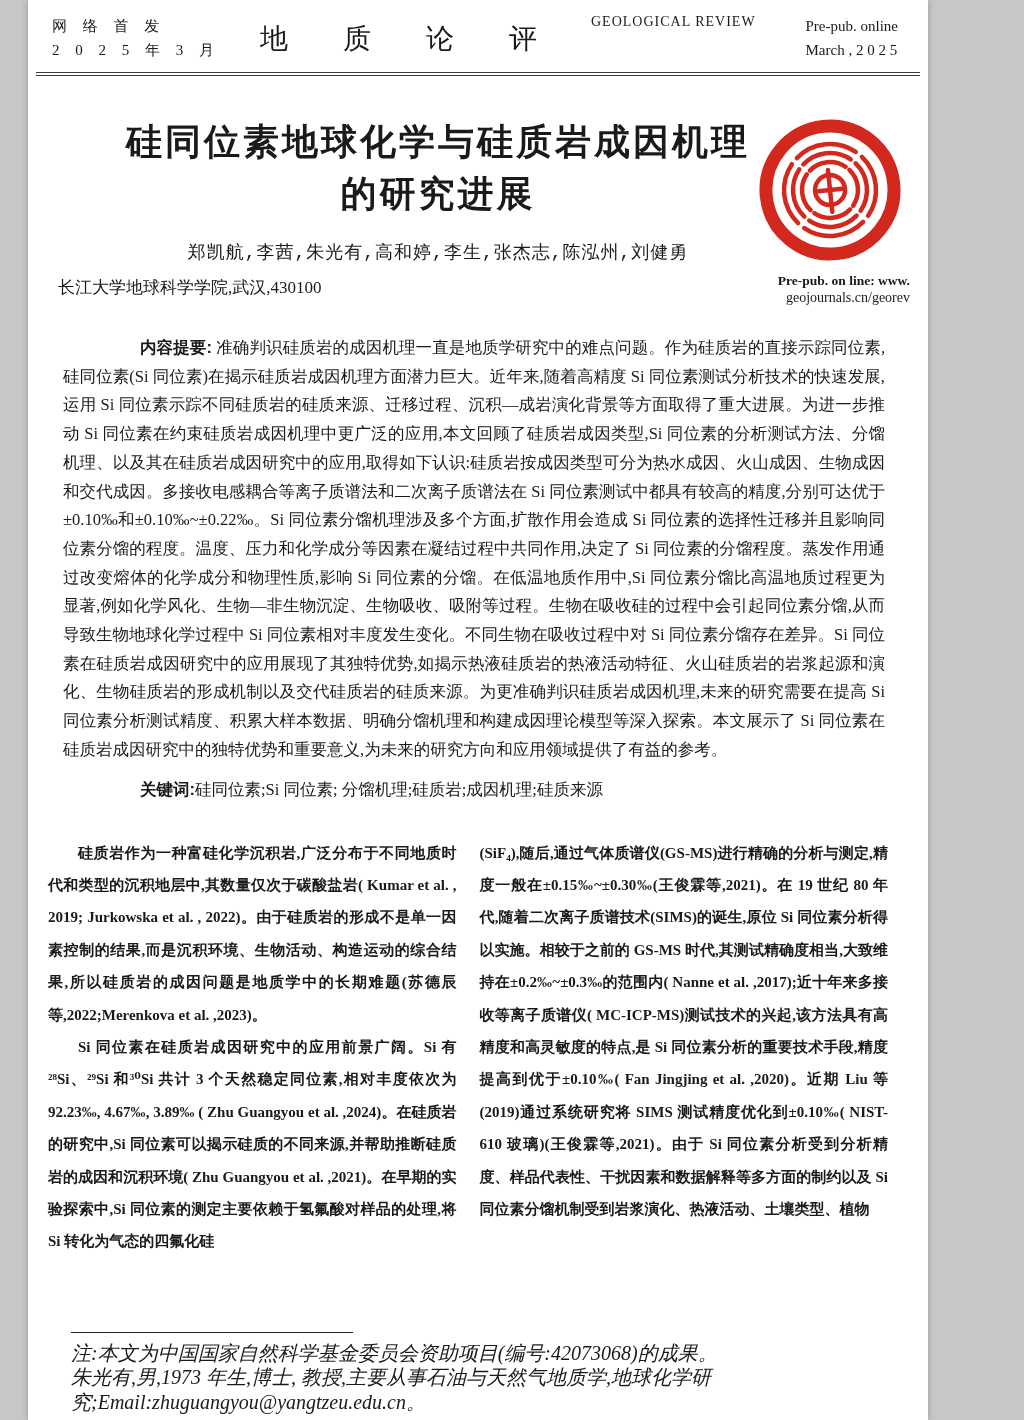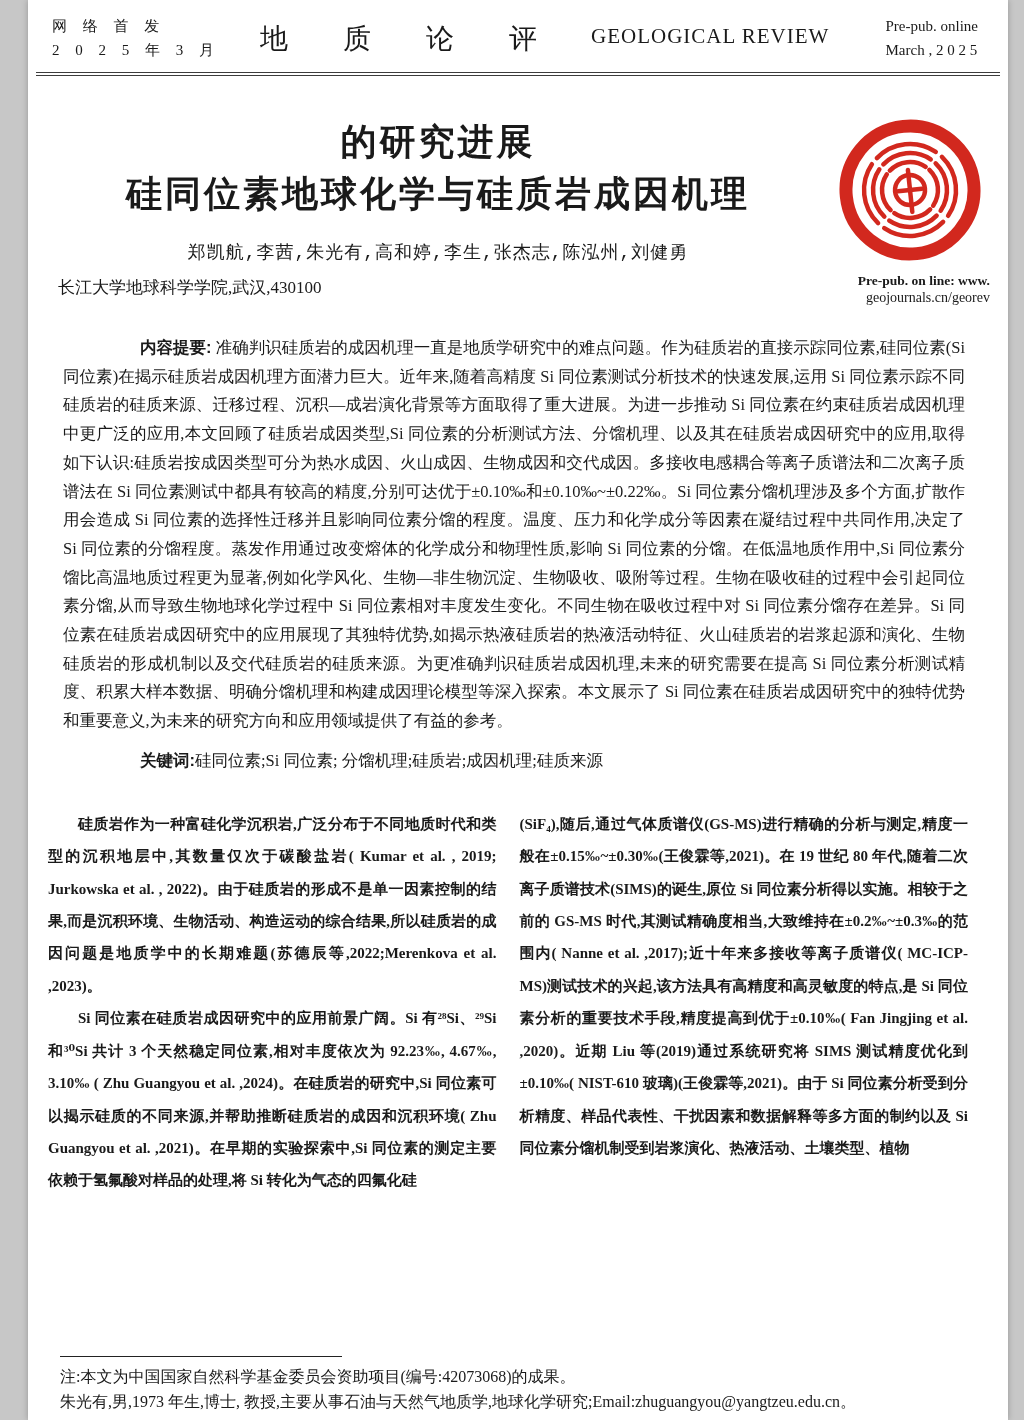--- a/index.html
+++ b/index.html
@@ -4,29 +4,29 @@
 <style>
   * { margin:0; padding:0; box-sizing:border-box; }
   html,body { width:1024px; }
   body {
     font-family: "Liberation Serif", "DejaVu Serif", serif;
     background:#c7c7c7;
     color:#1a1a1a;
   }
   .scan { position:relative; width:1024px; height:1420px; background:#c7c7c7; overflow:hidden; }
   .page {
-    position:absolute; left:28px; top:0; width:980px; height:1420px;
+    position:absolute; left:28px; top:0; width:900px; height:1420px;
     background:#ffffff; box-shadow:0 0 6px rgba(0,0,0,.25);
   }
 
   
   .header { display:flex; align-items:flex-start; padding:14px 30px 0 24px; }
   .hdr-left { width:170px; font-size:15px; line-height:24px; letter-spacing:6px; white-space:nowrap; }
   .hdr-journal-cn { font-size:28px; letter-spacing:24px; margin-left:38px; margin-top:6px; white-space:nowrap; }
-  .hdr-journal-en { font-size:21px; letter-spacing:1px; margin-left:30px; margin-top:10px; white-space:nowrap; font-family:"Liberation Serif", serif; }
+  .hdr-journal-en { font-size:14px; letter-spacing:1px; margin-left:30px; white-space:nowrap; font-family:"Liberation Serif", serif; }
   .hdr-right { margin-left:auto; font-size:15px; line-height:24px; text-align:left; white-space:nowrap; }
   .double-rule { margin:10px 8px 0 8px; height:4px; border-top:1.6px solid #3c3c3c; border-bottom:1.6px solid #3c3c3c; }
 
   
   .title-wrap { position:relative; width:100%; }
   .title {
     width:760px; margin:40px 0 0 30px; text-align:center;
     font-family:"Liberation Sans","DejaVu Sans",sans-serif;
     font-weight:bold; font-size:36px; line-height:52px; letter-spacing:3px;
   }
@@ -45,21 +45,21 @@
   .abstract b, .kw b { font-family:"Liberation Sans","DejaVu Sans",sans-serif; font-weight:bold;margin-left:44px; }
   .kw { margin:14px 43px 0 35px; font-size:16.5px; text-indent:2em; }
 
   
   .columns { display:flex; gap:23px; margin:36px 40px 0 20px; }
   .col { width:449px; font-size:15px; line-height:32.4px; text-align:justify;font-weight:bold; }
   .col p { text-indent:2em; }
   .col p.cont { text-indent:0; }
 
   
-  .footnotes { position:absolute; left:32px; right:30px; bottom:6px; font-size:16px; line-height:24.5px; }
+  .footnotes { position:absolute; left:43px; right:30px; bottom:6px; font-size:20px; line-height:24.5px;font-style:italic; }
   .fn-rule { width:282px; border-top:1.2px solid #222; margin-bottom:8px; }
 </style>
 </head>
 <body>
 
 <div class="scan">
   <div class="page">
 
     <div class="header">
       <div class="hdr-left">
@@ -70,22 +70,22 @@
       <div class="hdr-journal-en">GEOLOGICAL REVIEW</div>
       <div class="hdr-right">
         <div>Pre-pub.  online</div>
         <div>March , 2 0 2 5</div>
       </div>
     </div>
     <div class="double-rule"></div>
 
     <div class="title-wrap">
       <div class="title">
+        <div>硅同位素地球化学与硅质岩成因机理</div>
         <div>的研究进展</div>
-        <div>硅同位素地球化学与硅质岩成因机理</div>
       </div>
       <div class="authors">郑凯航,李茜,朱光有,高和婷,李生,张杰志,陈泓州,刘健勇</div>
       <div class="affiliation">长江大学地球科学学院,武汉,430100</div>
 
       <div class="seal-box">
         <svg width="160" height="148" viewBox="0 0 160 148">
           <g transform="rotate(-6 80 72)" fill="none" stroke="#d2281e" stroke-linecap="round">
             <circle cx="80" cy="72" r="64" stroke-width="13"></circle>
 
             <path d="M101.4 54 A28 28 0 0 1 101.4 90" stroke-width="4.5"></path>
@@ -116,21 +116,21 @@
       </div>
     </div>
 
     <p class="abstract"><b>内容提要:</b><span> 准确判识硅质岩的成因机理一直是地质学研究中的难点问题。作为硅质岩的直接示踪同位素,硅同位素(Si 同位素)在揭示硅质岩成因机理方面潜力巨大。近年来,随着高精度 Si 同位素测试分析技术的快速发展,运用 Si 同位素示踪不同硅质岩的硅质来源、迁移过程、沉积—成岩演化背景等方面取得了重大进展。为进一步推动 Si 同位素在约束硅质岩成因机理中更广泛的应用,本文回顾了硅质岩成因类型,Si 同位素的分析测试方法、分馏机理、以及其在硅质岩成因研究中的应用,取得如下认识:硅质岩按成因类型可分为热水成因、火山成因、生物成因和交代成因。多接收电感耦合等离子质谱法和二次离子质谱法在 Si 同位素测试中都具有较高的精度,分别可达优于±0.10‰和±0.10‰~±0.22‰。Si 同位素分馏机理涉及多个方面,扩散作用会造成 Si 同位素的选择性迁移并且影响同位素分馏的程度。温度、压力和化学成分等因素在凝结过程中共同作用,决定了 Si 同位素的分馏程度。蒸发作用通过改变熔体的化学成分和物理性质,影响 Si 同位素的分馏。在低温地质作用中,Si 同位素分馏比高温地质过程更为显著,例如化学风化、生物—非生物沉淀、生物吸收、吸附等过程。生物在吸收硅的过程中会引起同位素分馏,从而导致生物地球化学过程中 Si 同位素相对丰度发生变化。不同生物在吸收过程中对 Si 同位素分馏存在差异。Si 同位素在硅质岩成因研究中的应用展现了其独特优势,如揭示热液硅质岩的热液活动特征、火山硅质岩的岩浆起源和演化、生物硅质岩的形成机制以及交代硅质岩的硅质来源。为更准确判识硅质岩成因机理,未来的研究需要在提高 Si 同位素分析测试精度、积累大样本数据、明确分馏机理和构建成因理论模型等深入探索。本文展示了 Si 同位素在硅质岩成因研究中的独特优势和重要意义,为未来的研究方向和应用领域提供了有益的参考。</span></p>
 
     <p class="kw"><b>关键词:</b><span>硅同位素;Si 同位素; 分馏机理;硅质岩;成因机理;硅质来源</span></p>
 
     <div class="columns">
       <div class="col">
         <p>硅质岩作为一种富硅化学沉积岩,广泛分布于不同地质时代和类型的沉积地层中,其数量仅次于碳酸盐岩( Kumar et al. , 2019; Jurkowska et al. , 2022)。由于硅质岩的形成不是单一因素控制的结果,而是沉积环境、生物活动、构造运动的综合结果,所以硅质岩的成因问题是地质学中的长期难题(苏德辰等,2022;Merenkova et al. ,2023)。</p>
-        <p>Si 同位素在硅质岩成因研究中的应用前景广阔。Si 有²⁸Si、²⁹Si 和³⁰Si 共计 3 个天然稳定同位素,相对丰度依次为 92.23‰, 4.67‰, 3.10‰ ( Zhu Guangyou et al. ,2024)。在硅质岩的研究中,Si 同位素可以揭示硅质的不同来源,并帮助推断硅质岩的成因和沉积环境( Zhu Guangyou et al. ,2021)。在早期的实验探索中,Si 同位素的测定主要依赖于氢氟酸对样品的处理,将 Si 转化为气态的四氟化硅</p>
+        <p>Si 同位素在硅质岩成因研究中的应用前景广阔。Si 有²⁸Si、²⁹Si 和³⁰Si 共计 3 个天然稳定同位素,相对丰度依次为 92.23‰, 4.67‰, 3.89‰ ( Zhu Guangyou et al. ,2024)。在硅质岩的研究中,Si 同位素可以揭示硅质的不同来源,并帮助推断硅质岩的成因和沉积环境( Zhu Guangyou et al. ,2021)。在早期的实验探索中,Si 同位素的测定主要依赖于氢氟酸对样品的处理,将 Si 转化为气态的四氟化硅</p>
       </div>
       <div class="col">
         <p class="cont">(SiF₄),随后,通过气体质谱仪(GS-MS)进行精确的分析与测定,精度一般在±0.15‰~±0.30‰(王俊霖等,2021)。在 19 世纪 80 年代,随着二次离子质谱技术(SIMS)的诞生,原位 Si 同位素分析得以实施。相较于之前的 GS-MS 时代,其测试精确度相当,大致维持在±0.2‰~±0.3‰的范围内( Nanne et al. ,2017);近十年来多接收等离子质谱仪( MC-ICP-MS)测试技术的兴起,该方法具有高精度和高灵敏度的特点,是 Si 同位素分析的重要技术手段,精度提高到优于±0.10‰( Fan Jingjing et al. ,2020)。近期 Liu 等(2019)通过系统研究将 SIMS 测试精度优化到±0.10‰( NIST-610 玻璃)(王俊霖等,2021)。由于 Si 同位素分析受到分析精度、样品代表性、干扰因素和数据解释等多方面的制约以及 Si 同位素分馏机制受到岩浆演化、热液活动、土壤类型、植物</p>
       </div>
     </div>
 
     <div class="footnotes">
       <div class="fn-rule"></div>
       <div>注:本文为中国国家自然科学基金委员会资助项目(编号:42073068)的成果。</div>
       <div>朱光有,男,1973 年生,博士, 教授,主要从事石油与天然气地质学,地球化学研究;Email:zhuguangyou@yangtzeu.edu.cn。</div>

